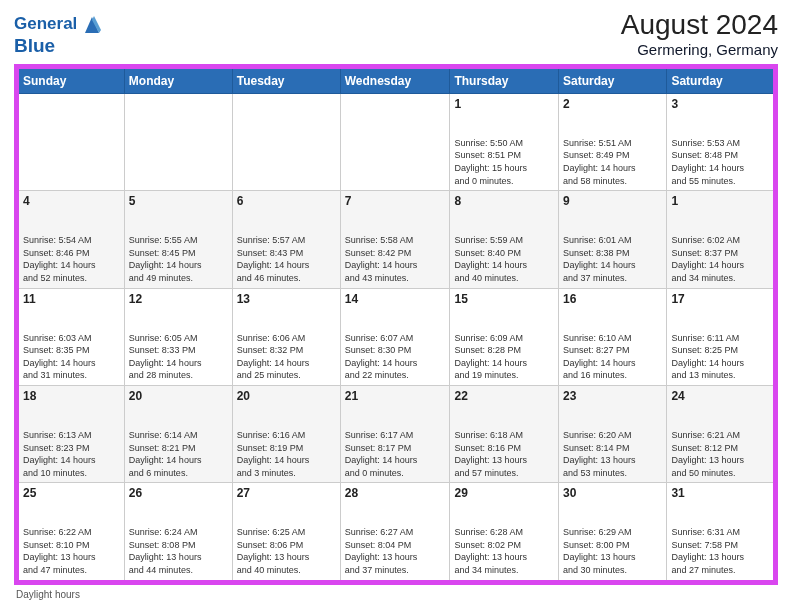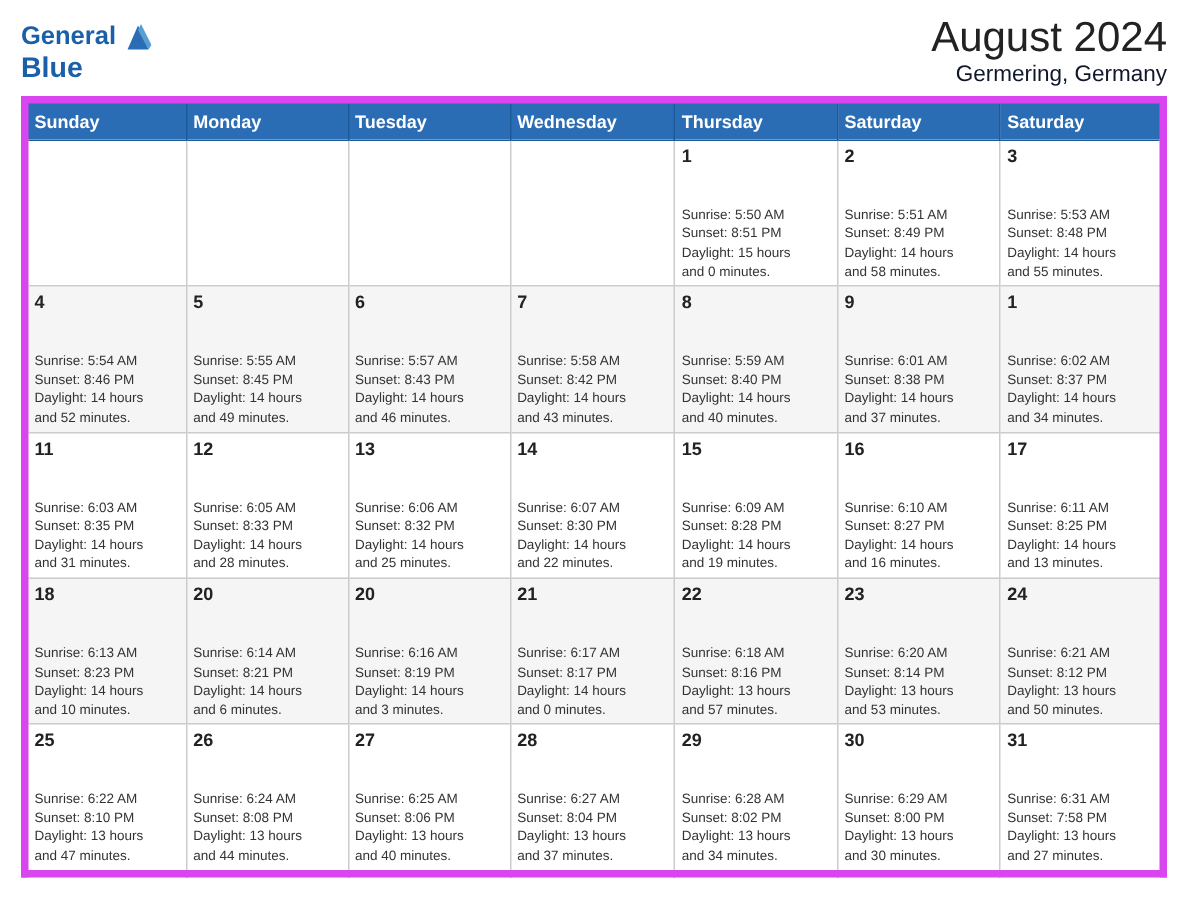--- a/index.html
+++ b/index.html
@@ -258,13 +258,14 @@
             <div class="day-info">Sunrise: 6:29 AM<br>Sunset: 8:00 PM<br>Daylight: 13 hours<br>and 30 minutes.</div>
           </td>
           <td>
             <span class="day-num">31</span>
             <div class="day-info">Sunrise: 6:31 AM<br>Sunset: 7:58 PM<br>Daylight: 13 hours<br>and 27 minutes.</div>
           </td>
         </tr>
       </tbody>
   </table>
 
+  <div class="footer-note">Daylight hours</div>
 </div>
 
 </body></html>

